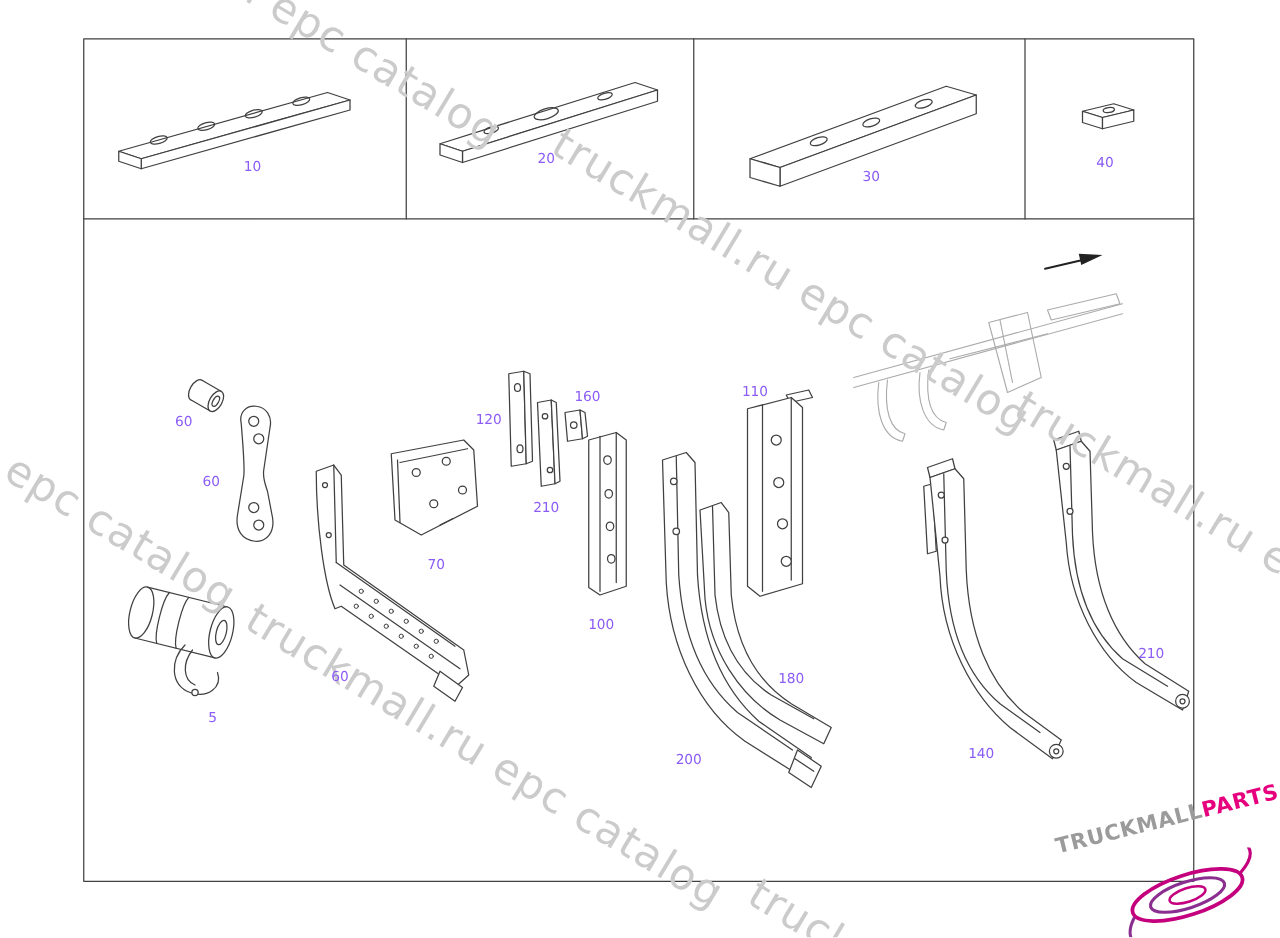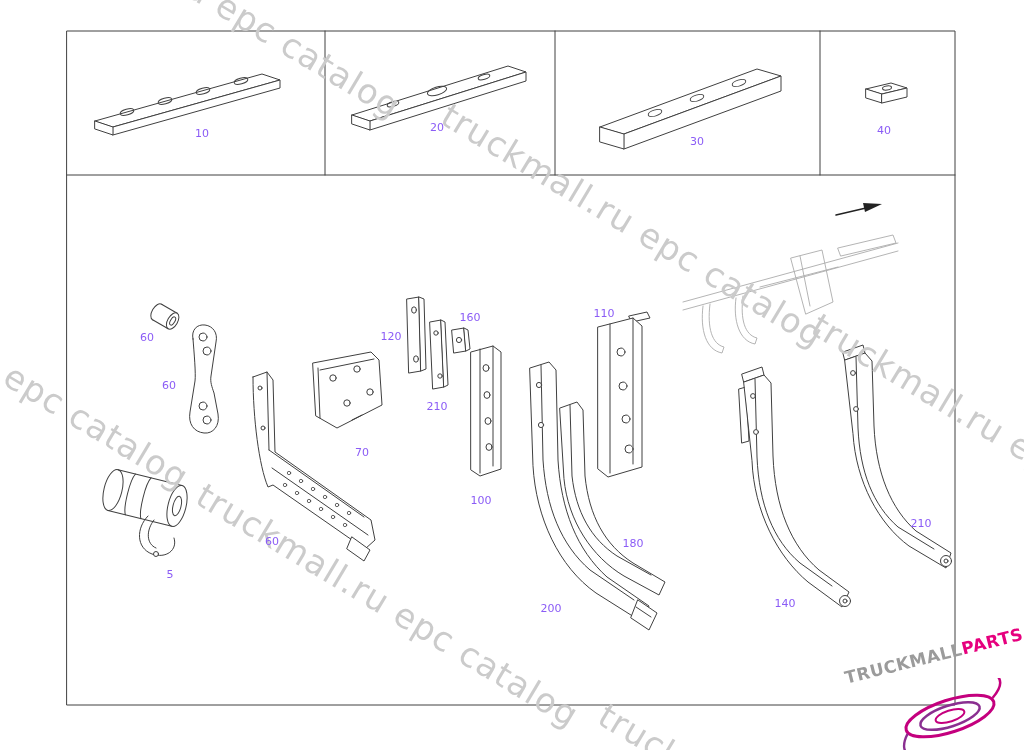--- a/index.html
+++ b/index.html
@@ -243,21 +243,21 @@
   <div class="watermark" style="left:210px; top:475px;">truckmall.ru epc catalog</div>
   <div class="watermark" style="left:825px; top:305px;">truckmall.ru epc catalog</div>
   <div class="watermark" style="left:612px; top:695px;">truckmall.ru epc catalog</div>
 
   <div class="part-label" style="left:202px;top:133px">10</div>
   <div class="part-label" style="left:437px;top:127px">20</div>
   <div class="part-label" style="left:697px;top:141px">30</div>
   <div class="part-label" style="left:884px;top:130px">40</div>
   <div class="part-label" style="left:147px;top:337px">60</div>
   <div class="part-label" style="left:169px;top:385px">60</div>
-  <div class="part-label" style="left:362px;top:452px">70</div>
+  <div class="part-label" style="left:349px;top:452px">70</div>
   <div class="part-label" style="left:391px;top:336px">120</div>
   <div class="part-label" style="left:470px;top:317px">160</div>
   <div class="part-label" style="left:437px;top:406px">210</div>
   <div class="part-label" style="left:481px;top:500px">100</div>
   <div class="part-label" style="left:604px;top:313px">110</div>
   <div class="part-label" style="left:272px;top:541px">60</div>
   <div class="part-label" style="left:170px;top:574px">5</div>
   <div class="part-label" style="left:551px;top:608px">200</div>
   <div class="part-label" style="left:633px;top:543px">180</div>
   <div class="part-label" style="left:785px;top:603px">140</div>

